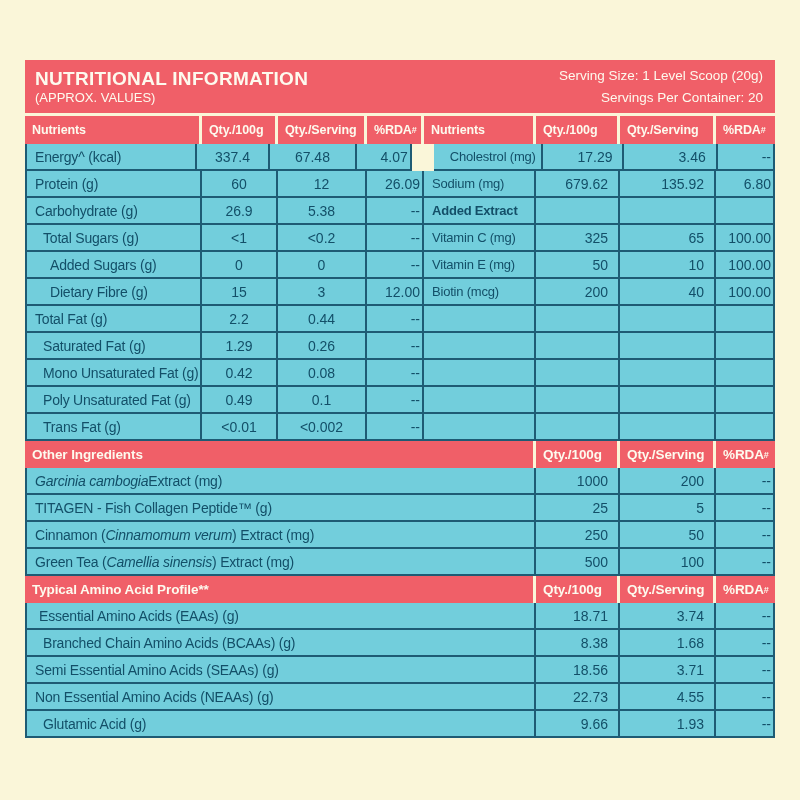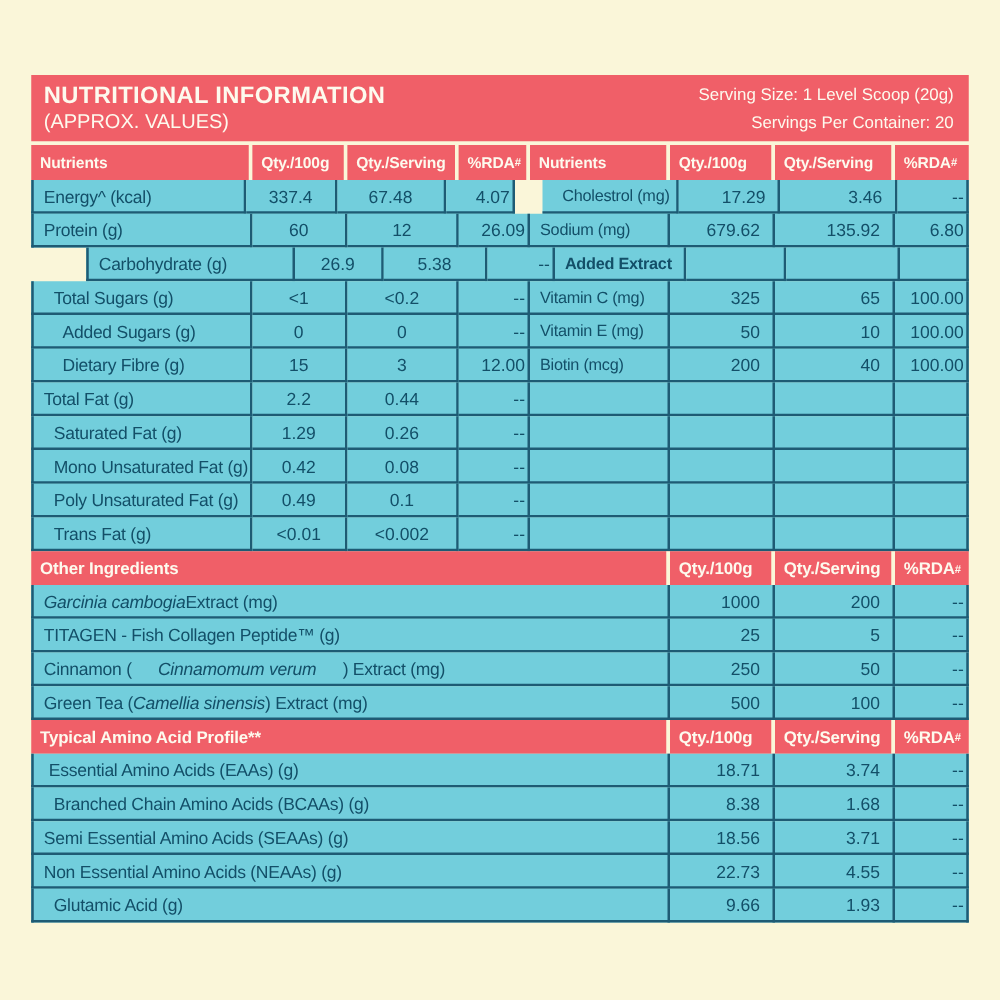--- a/index.html
+++ b/index.html
@@ -17,21 +17,21 @@
     background:var(--red);
     color:var(--titletext);
     height:53px;
     box-sizing:border-box;
     display:flex; justify-content:space-between; align-items:stretch;
     padding:4px 12px 4px 10px;
     margin-bottom:3px;
   }
   .title-left { display:flex; flex-direction:column; justify-content:center; }
   .main-title { font-size:19px; font-weight:bold; letter-spacing:.3px; line-height:1.15; }
-  .sub-title  { font-size:16px; line-height:1.2; }
+  .sub-title  { font-size:13px; line-height:1.2; }
   .title-right { display:flex; flex-direction:column; justify-content:center; text-align:right; font-size:13.5px; line-height:1.6; }
 
   
   .row { display:flex; width:750px;justify-content:space-between; }
 
   
   .red-row .hcell {
     background:var(--red); color:var(--titletext);
     font-weight:bold; font-size:12.5px; letter-spacing:-0.1px;
     height:28px; box-sizing:border-box;
@@ -117,21 +117,21 @@
           <div class="cell c1 lbl" style="padding-left: 8px;">Protein (g)</div>
           <div class="cell c2 center">60</div>
           <div class="cell c3 center">12</div>
           <div class="cell c4 rightal rda-pad">26.09</div>
           <div class="cell c5 lbl lbl-sm" style="padding-left: 8px;">Sodium (mg)</div>
           <div class="cell c6 rightal">679.62</div>
           <div class="cell c7 rightal">135.92</div>
           <div class="cell c8 rightal rda-pad">6.80</div>
         </div>
         <div class="row">
-          <div class="cell c1 lbl" style="padding-left: 8px; margin-left: 44px;">Carbohydrate (g)</div>
+          <div class="cell c1 lbl" style="padding-left: 8px;">Carbohydrate (g)</div>
           <div class="cell c2 center">26.9</div>
           <div class="cell c3 center">5.38</div>
           <div class="cell c4 rightal rda-pad">--</div>
           <div class="cell c5 lbl lbl-sm boldlbl" style="padding-left: 8px;">Added Extract</div>
           <div class="cell c6 rightal"></div>
           <div class="cell c7 rightal"></div>
           <div class="cell c8 rightal rda-pad"></div>
         </div>
         <div class="row">
           <div class="cell c1 lbl" style="padding-left: 16px;">Total Sugars (g)</div>
@@ -234,21 +234,21 @@
           <div class="cell c7 rightal">200</div>
           <div class="cell c8 rightal rda-pad">--</div>
         </div>
         <div class="row">
           <div class="cell s1 lbl" style="padding-left: 8px;">TITAGEN - Fish Collagen Peptide™ (g)</div>
           <div class="cell c6 rightal">25</div>
           <div class="cell c7 rightal">5</div>
           <div class="cell c8 rightal rda-pad">--</div>
         </div>
         <div class="row">
-          <div class="cell s1 lbl" style="padding-left: 8px; gap: 21px;">
+          <div class="cell s1 lbl" style="padding-left: 8px;">
             <span>Cinnamon (</span>
             <span class="it">Cinnamomum verum</span>
             <span>) Extract (mg)</span>
           </div>
           <div class="cell c6 rightal">250</div>
           <div class="cell c7 rightal">50</div>
           <div class="cell c8 rightal rda-pad">--</div>
         </div>
         <div class="row">
           <div class="cell s1 lbl" style="padding-left: 8px;">

